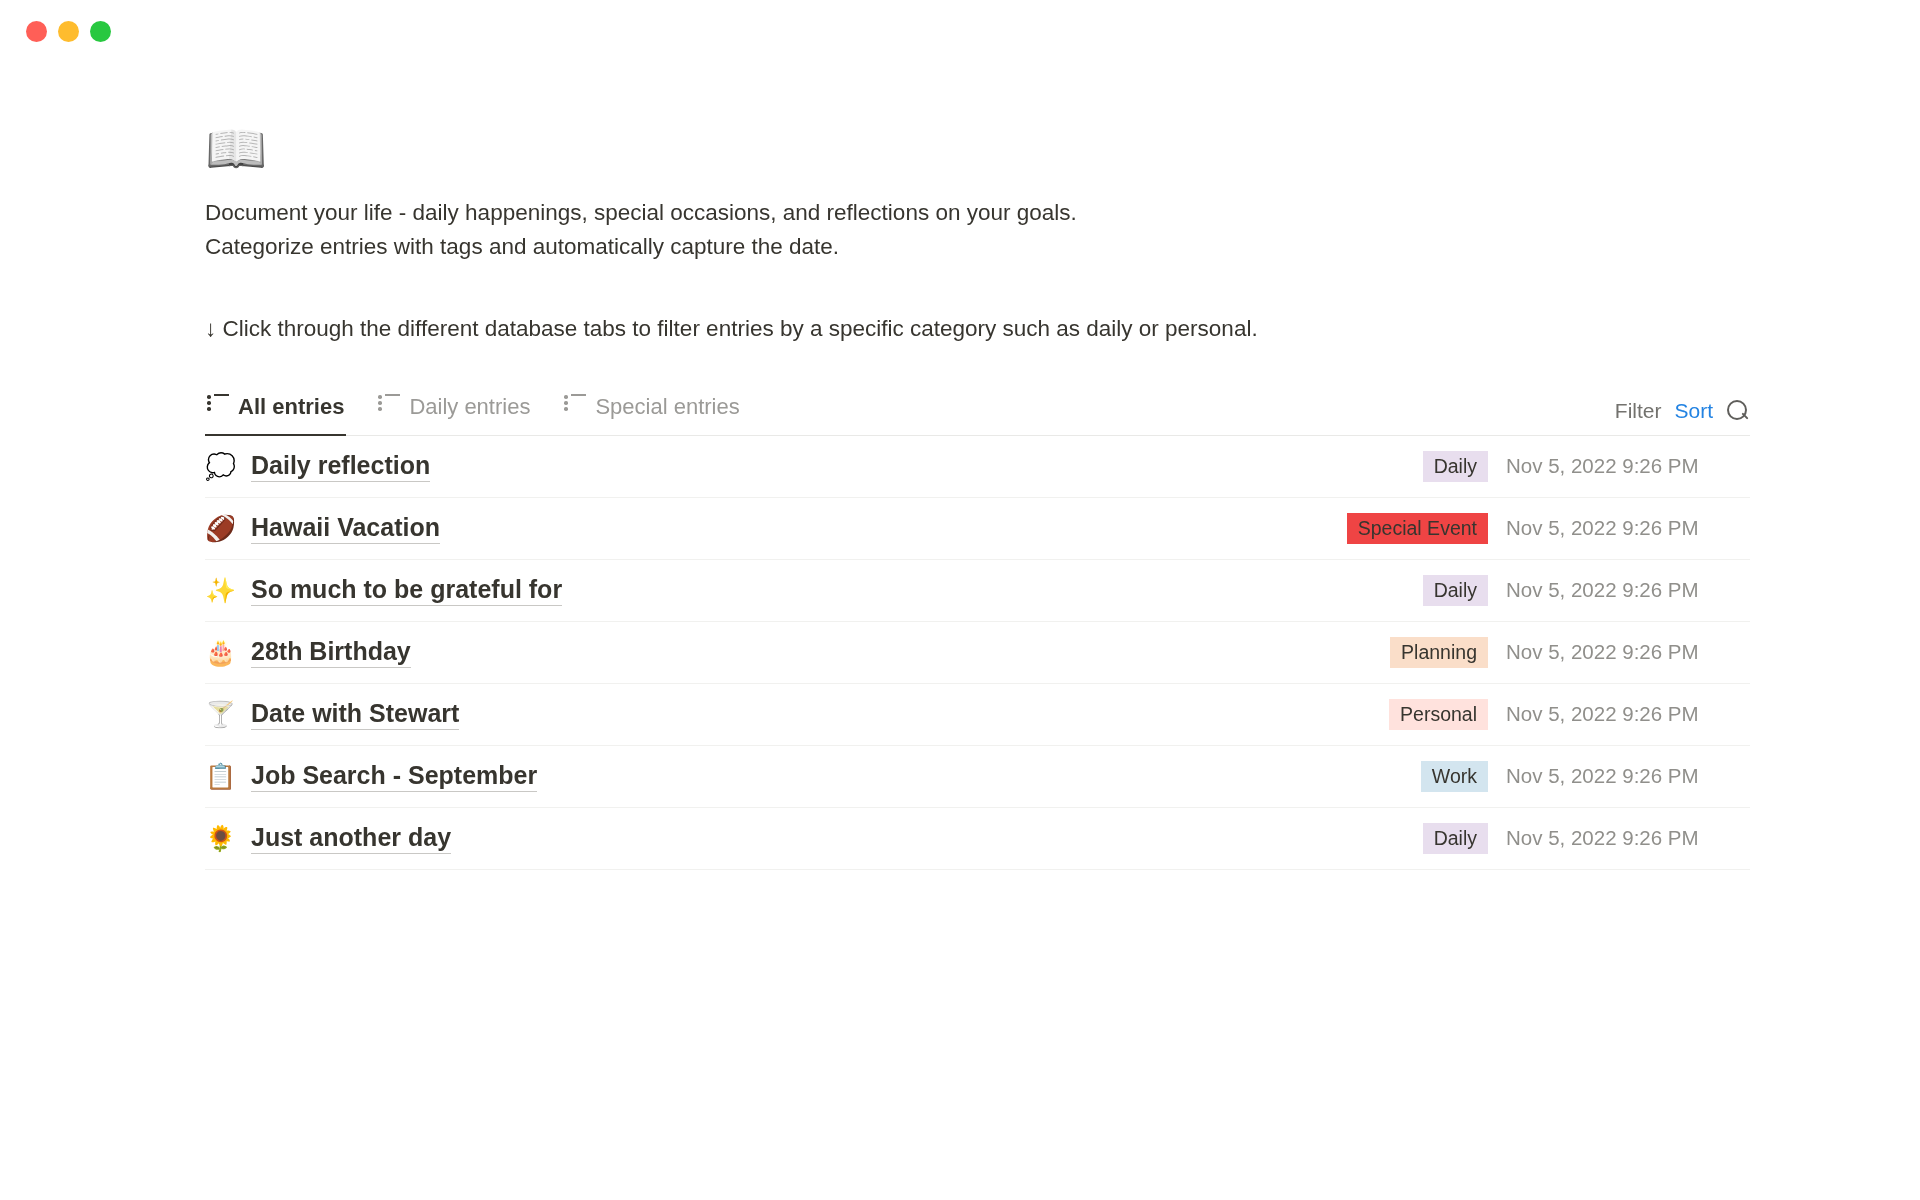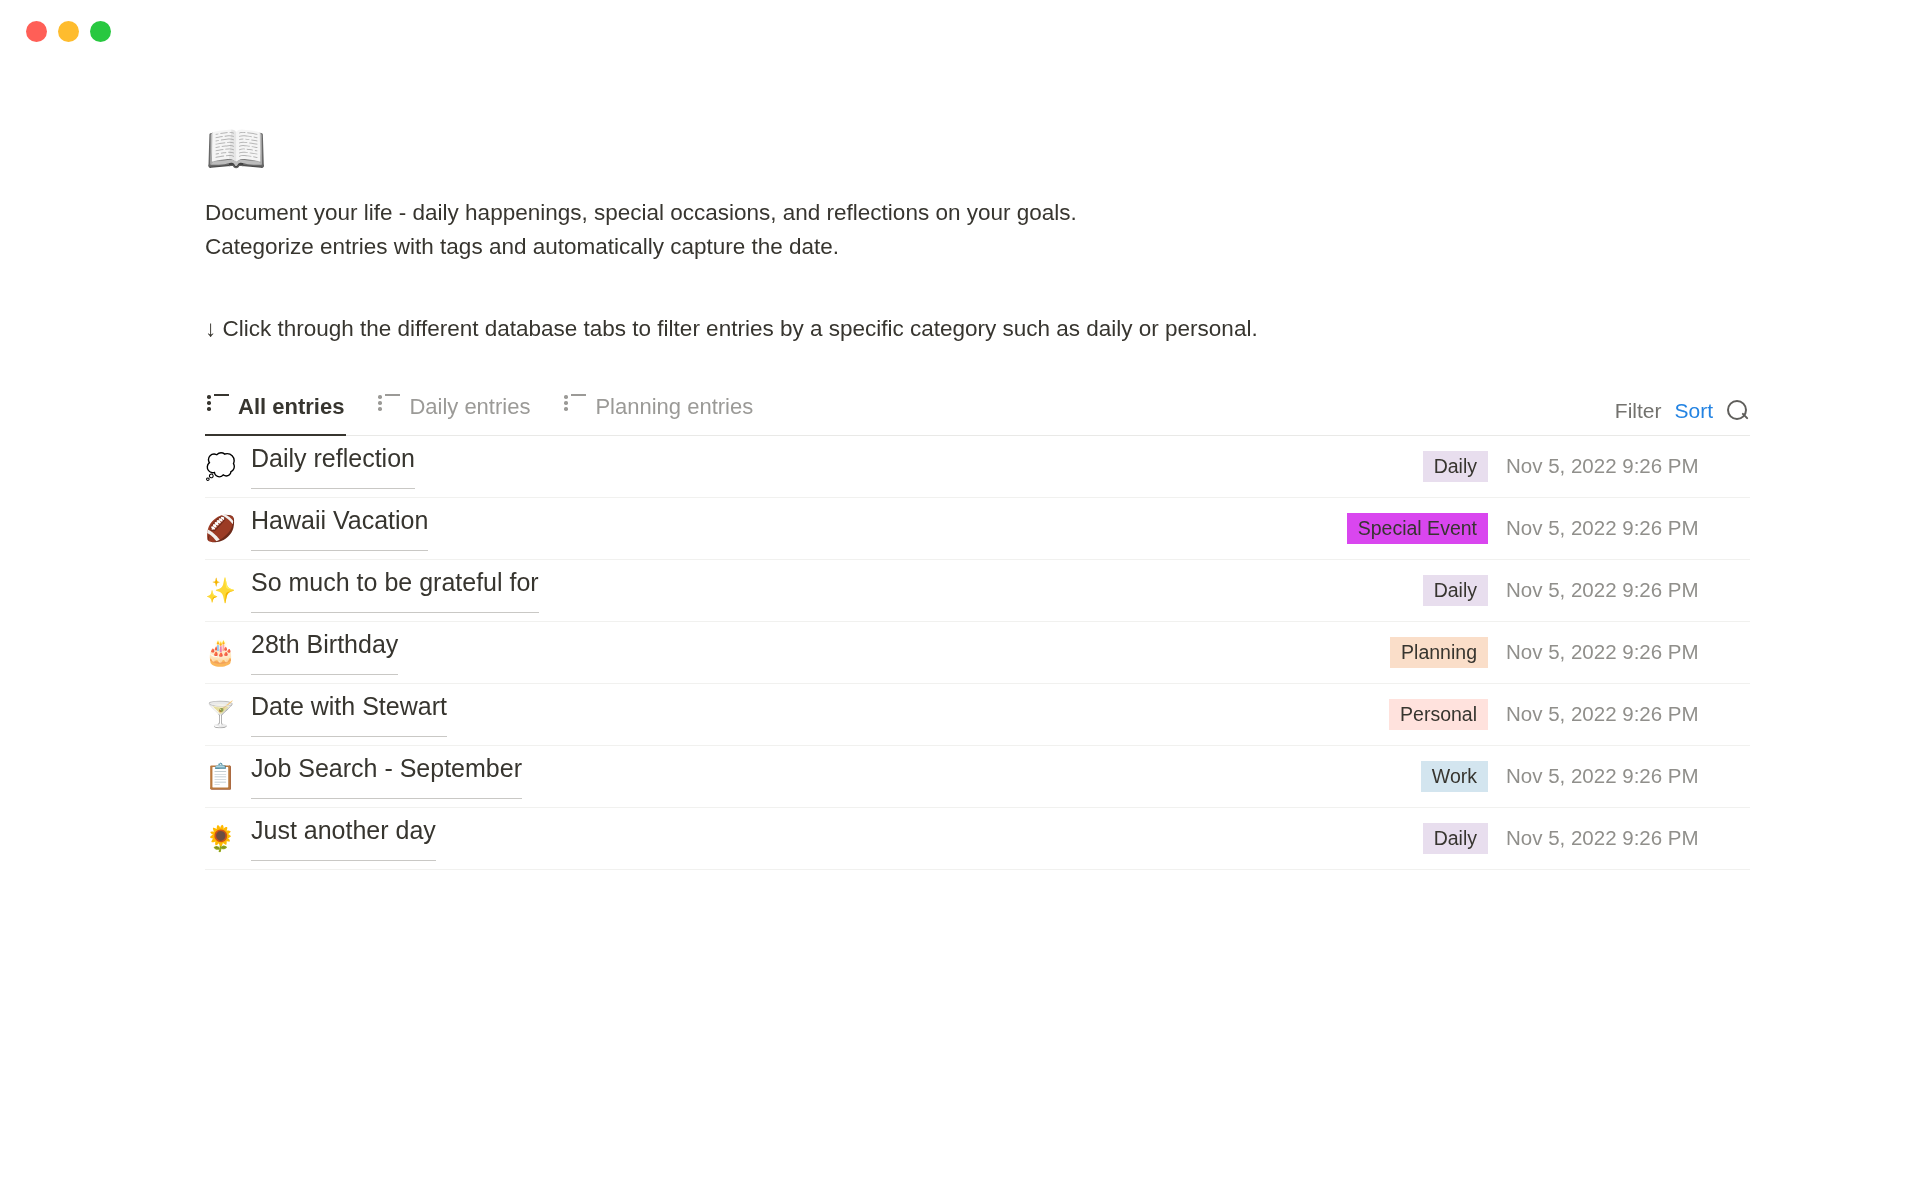--- a/index.html
+++ b/index.html
@@ -195,22 +195,22 @@
   .row-emoji {
     width: 46px;
     font-size: 25px;
     line-height: 1;
     flex: 0 0 46px;
   }
   .row-title {
     font-size: 25px;
     color: #37352f;
     border-bottom: 1.2px solid #c9c8c5;
-    padding-bottom: 15px;
-    font-weight: 400;
+    padding-bottom: 1px;
+    font-weight: 700;
   }
   .row-spacer { flex: 1 1 auto; }
   .tag {
     font-size: 19.5px;
     padding: 4px 11px;
     border-radius: 0;
     color: #37352f;
     white-space: nowrap;
   }
   .row-date {
@@ -275,21 +275,21 @@
 
         <div class="tab">
           <span class="tab-icon">
             <b></b>
               <b></b>
               <b></b>
               <i></i>
               <i></i>
               <i></i>
           </span>
-          <span>Planning entries</span>
+          <span>Special entries</span>
         </div>
 
       </div>
 
       <div class="toolbar-right">
         <span class="tool-label">Filter</span>
         <span class="tool-label accent">Sort</span>
         <span class="search-icon"></span>
       </div>
     </div>
@@ -301,21 +301,21 @@
         <span class="row-title">Daily reflection</span>
         <span class="row-spacer"></span>
         <span class="tag" style="background:#e8deee">Daily</span>
         <span class="row-date">Nov 5, 2022 9:26 PM</span>
       </div>
 
       <div class="row">
         <span class="row-emoji">🏈</span>
         <span class="row-title">Hawaii Vacation</span>
         <span class="row-spacer"></span>
-        <span class="tag" style="background:#d946ef">Special Event</span>
+        <span class="tag" style="background:#ef4444">Special Event</span>
         <span class="row-date">Nov 5, 2022 9:26 PM</span>
       </div>
 
       <div class="row">
         <span class="row-emoji">✨</span>
         <span class="row-title">So much to be grateful for</span>
         <span class="row-spacer"></span>
         <span class="tag" style="background:#e8deee">Daily</span>
         <span class="row-date">Nov 5, 2022 9:26 PM</span>
       </div>

